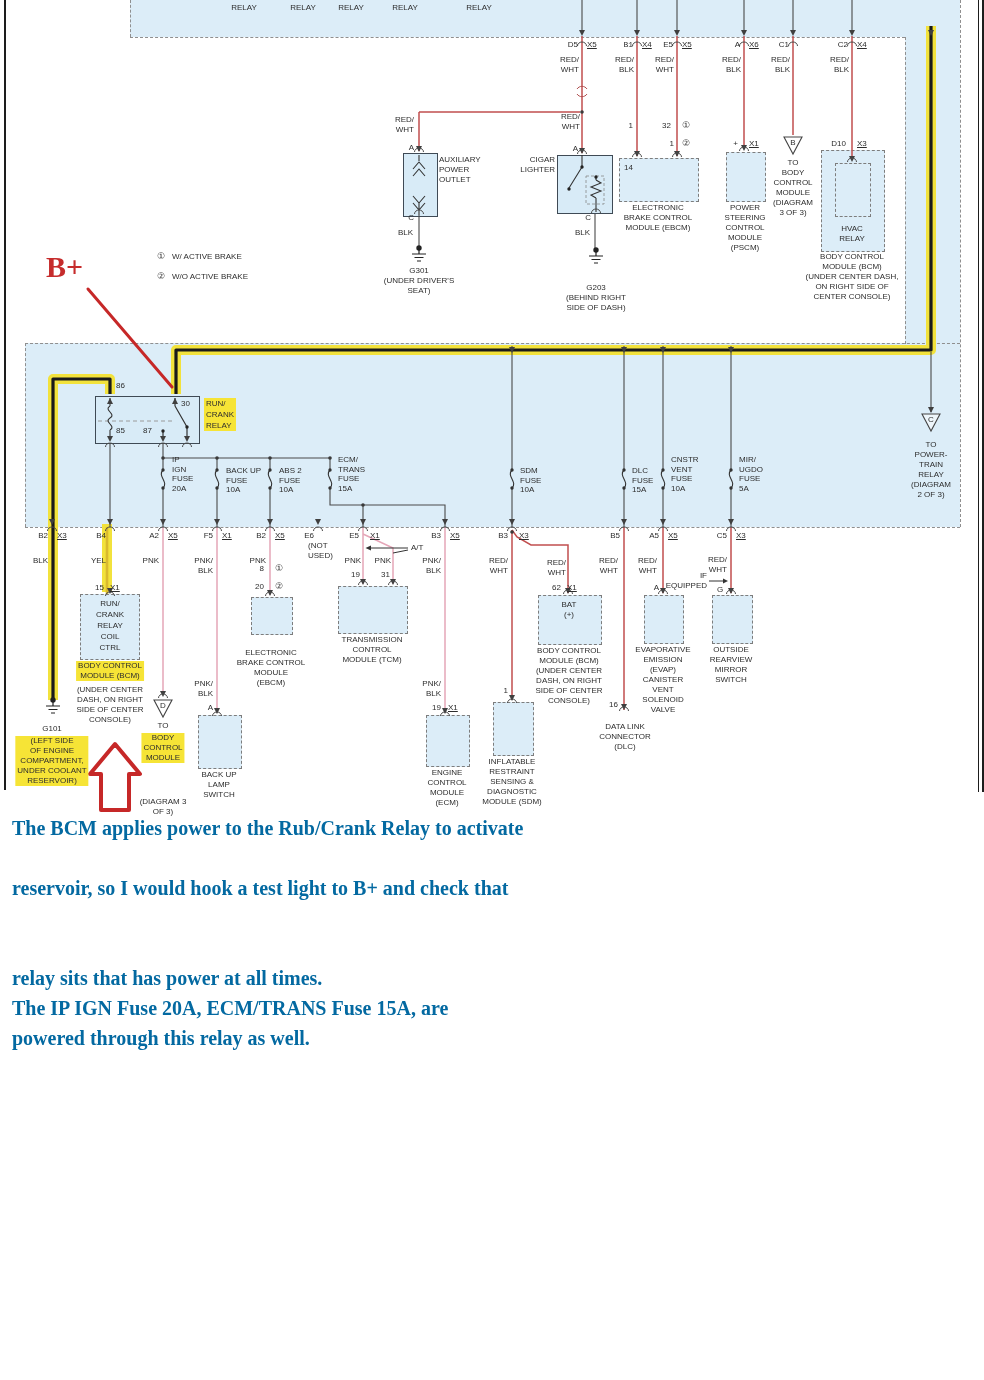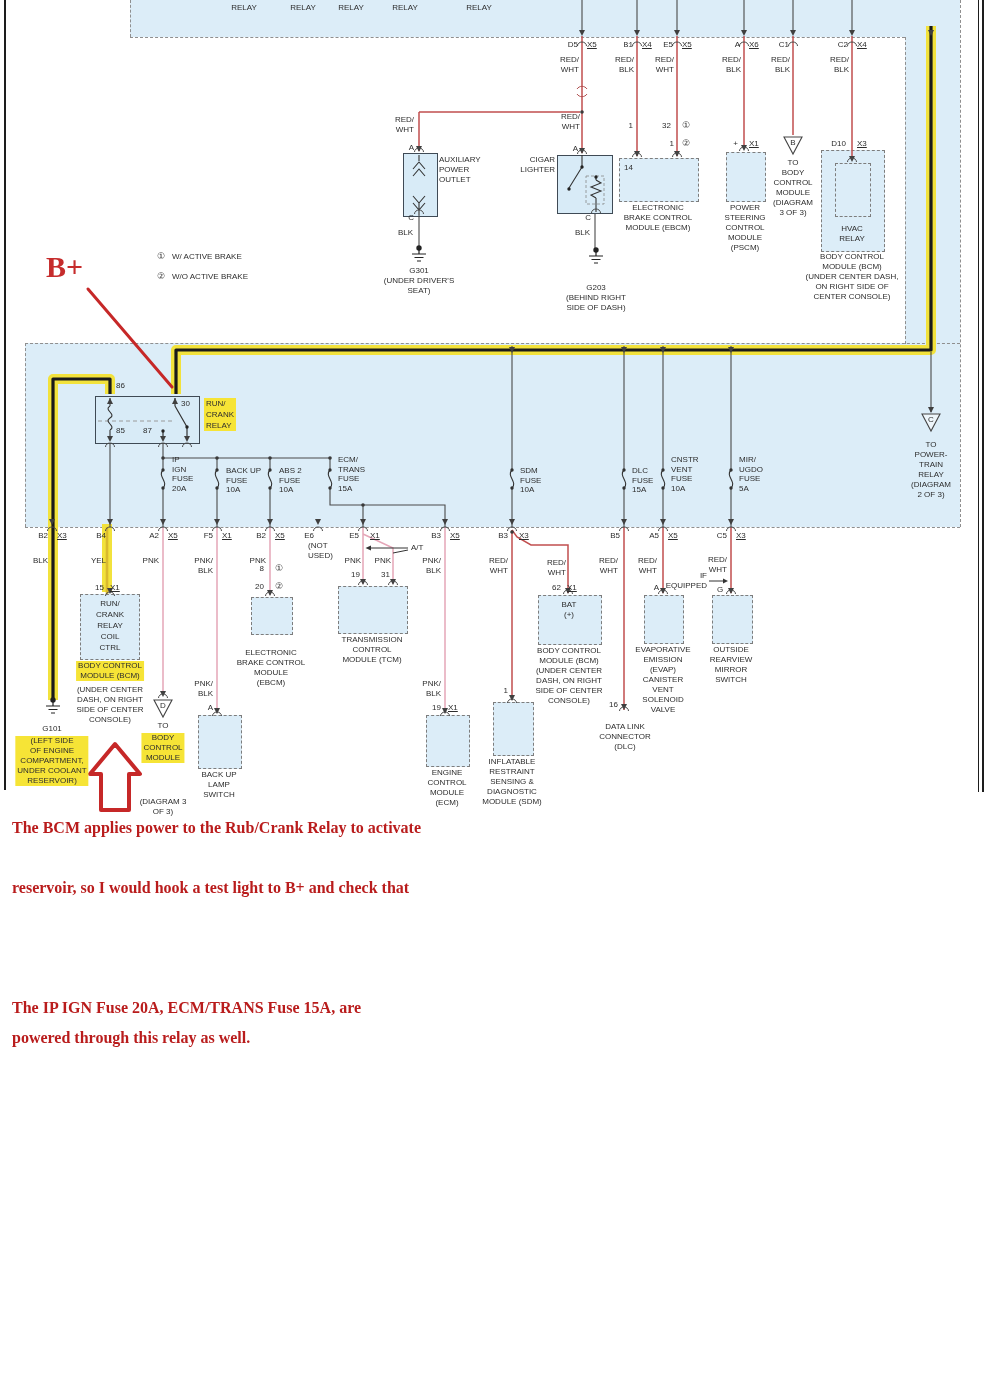--- a/index.html
+++ b/index.html
@@ -12,21 +12,21 @@
   .dh{position:absolute;height:0;border-top:1px dashed #8f8f8f;z-index:1;}
   .sv{position:absolute;background:#1d1d1d;z-index:1;}
   svg.deco{position:absolute;left:0;top:0;z-index:2;pointer-events:none;overflow:visible;}
   .lb{position:absolute;font-size:8px;line-height:10px;color:#2d2d2d;white-space:pre-line;z-index:3;}
   .c{text-align:center;transform:translateX(-50%);}
   .r{text-align:right;transform:translateX(-100%);}
   .u{text-decoration:underline;}
   .hl{background:#f6e436;padding:0 2px;}
   .fn{font-size:9px;}
   .red-note{position:absolute;font-family:"Liberation Serif",serif;font-weight:bold;
-            color:#b91c1c;font-size:16px;line-height:30px;white-space:nowrap;z-index:4;}
+            color:#0369a1;font-size:20px;line-height:30px;white-space:nowrap;z-index:4;}
   .bplus{position:absolute;font-family:"Liberation Serif",serif;font-weight:bold;
          color:#c62c2c;font-size:30px;z-index:4;}
 </style>
 </head>
 <body>
 
 <div class="page">
 
   <div class="fill" style="left:130px;top:0;width:830px;height:37px;overflow:hidden;">
     <div class="lb c" style="left:55px;top:-7px;">RELAY</div>
@@ -524,16 +524,17 @@
 VENT
 SOLENOID
 VALVE</div>
   <div class="lb c" style="left:731px;top:645px;">OUTSIDE
 REARVIEW
 MIRROR
 SWITCH</div>
 
   <div class="red-note" style="left:12px;top:813px;">The BCM applies power to the Rub/Crank Relay to activate</div>
   <div class="red-note" style="left:12px;top:873px;">reservoir, so I would hook a test light to B+ and check that</div>
+  <div class="red-note" style="left:12px;top:963px;">relay sits that has power at all times.</div>
   <div class="red-note" style="left:12px;top:993px;">The IP IGN Fuse 20A, ECM/TRANS Fuse 15A, are</div>
   <div class="red-note" style="left:12px;top:1023px;">powered through this relay as well.</div>
 
 </div>
 
 </body></html>

